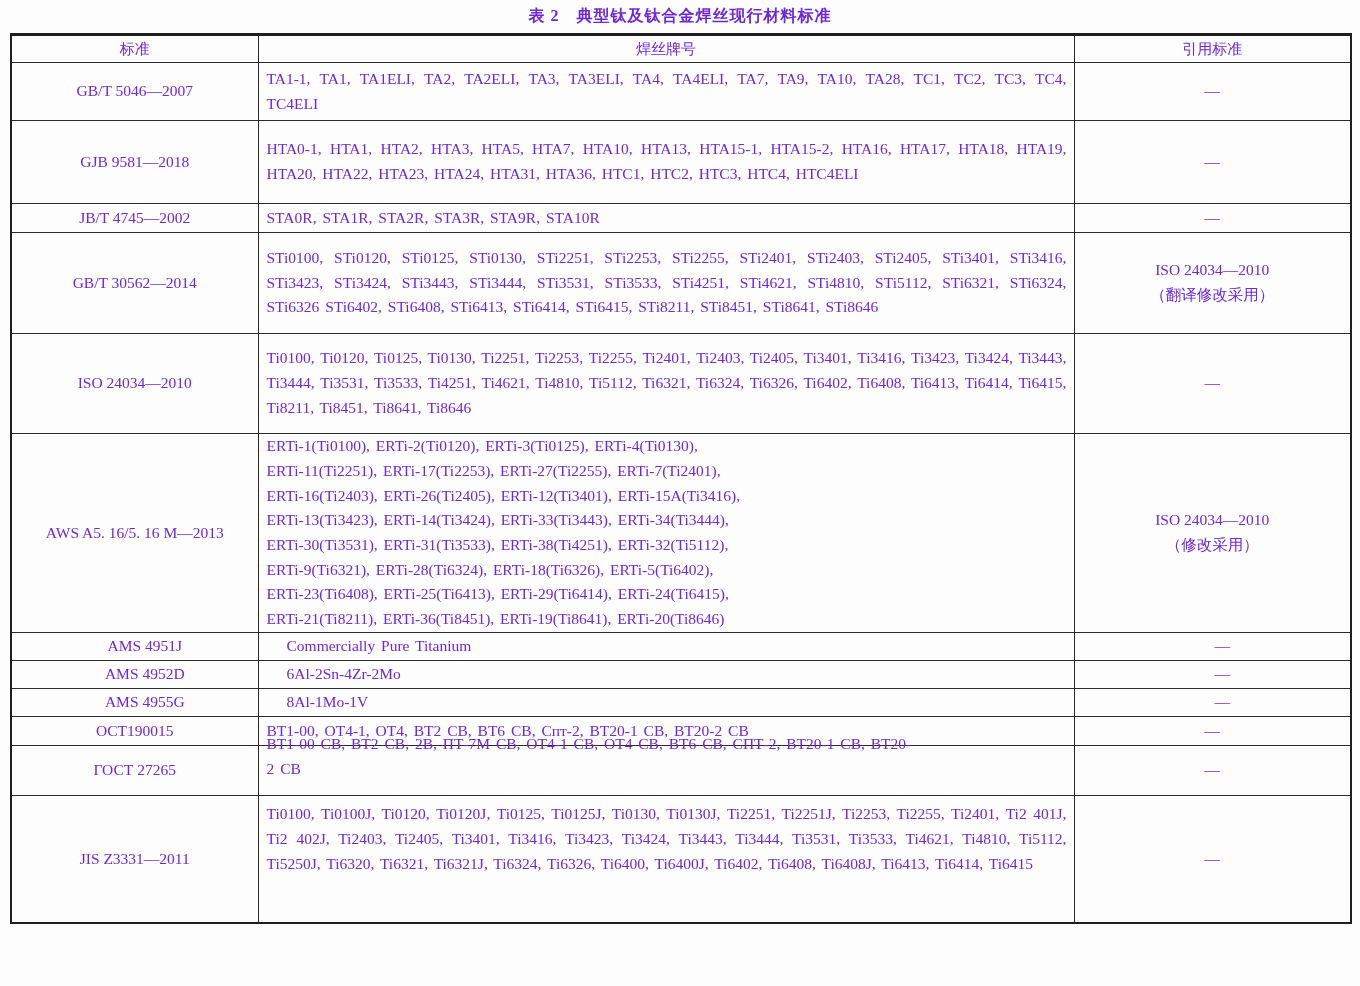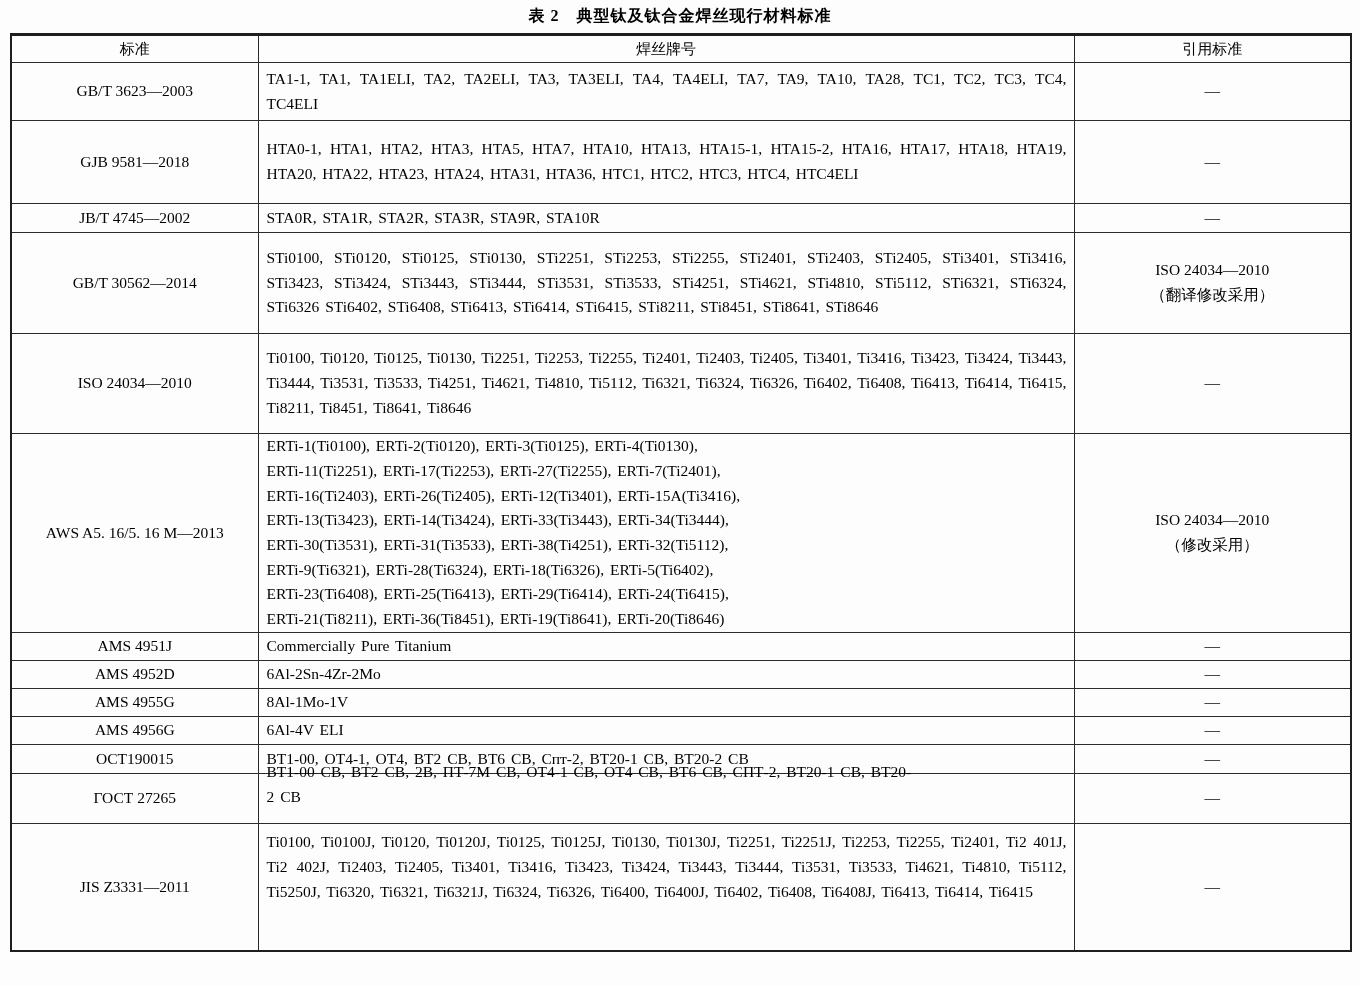--- a/index.html
+++ b/index.html
@@ -1,20 +1,20 @@
 <!DOCTYPE html>
 <html><head>
 <meta charset="utf-8">
 <style>
   html,body{margin:0;padding:0;background:#ffffff;}
   .page{
     position:relative;
     width:1360px;height:986px;
     background:#fdfdfd;
-    color:#000000;
+    color:#6d28d9;
     font-family:"Liberation Serif","DejaVu Serif",serif;
     overflow:hidden;
   }
   .title{
     position:absolute;top:6px;left:0;width:100%;
     text-align:center;
     font-size:16px;font-weight:bold;
     letter-spacing:1px;
   }
   table.t{
@@ -56,21 +56,21 @@
     white-space:nowrap;
     word-spacing:2px;
   }
   
   tr.h57 td{height:57px;}
   tr.h82 td{height:82px;}
   tr.h28 td{height:28px;}
   tr.h100 td{height:100px;}
   tr.h99 td{height:99px;}
   tr.h198 td{height:198px;}
-  tr.h27 td{height:27px;}
+  tr.h27 td{height:27px;padding-left:20px;}
   tr.h38 td{height:38px;}
   tr.h126 td{height:126px;}
   tr.h126 td.grades{vertical-align:top;}
   tr.h126 td.grades .wrap{padding-top:6px;}
   
   .overlap{position:relative;top:-14px;}
   .overlap .line{white-space:normal;padding-right:6px;}
   .ref .note{line-height:24.7px;}
 </style>
 </head>
@@ -89,21 +89,21 @@
     <thead>
       <tr>
         <th>标准</th>
         <th>焊丝牌号</th>
         <th>引用标准</th>
       </tr>
     </thead>
     <tbody>
 
       <tr class="h57">
-        <td class="std">GB/T 3623—2003</td>
+        <td class="std">GB/T 5046—2007</td>
         <td class="grades">
           <div class="wrap">TA1-1, TA1, TA1ELI, TA2, TA2ELI, TA3, TA3ELI, TA4, TA4ELI, TA7, TA9, TA10, TA28, TC1, TC2, TC3, TC4, TC4ELI</div>
         </td>
         <td class="ref">—</td>
       </tr>
 
       <tr class="h82">
         <td class="std">GJB 9581—2018</td>
         <td class="grades">
           <div class="wrap">HTA0-1, HTA1, HTA2, HTA3, HTA5, HTA7, HTA10, HTA13, HTA15-1, HTA15-2, HTA16, HTA17, HTA18, HTA19, HTA20, HTA22, HTA23, HTA24, HTA31, HTA36, HTC1, HTC2, HTC3, HTC4, HTC4ELI</div>
@@ -175,27 +175,20 @@
 
 
       <tr class="h27">
         <td class="std">AMS 4955G</td>
         <td class="grades">
           <div class="wrap">8Al-1Mo-1V</div>
         </td>
         <td class="ref">—</td>
       </tr>
 
-      <tr class="h27">
-        <td class="std">AMS 4956G</td>
-        <td class="grades">
-          <div class="wrap">6Al-4V ELI</div>
-        </td>
-        <td class="ref">—</td>
-      </tr>
 
       <tr class="h28">
         <td class="std">OCT190015</td>
         <td class="grades">
           <div class="wrap">BT1-00, OT4-1, OT4, BT2 CB, BT6 CB, Cпт-2, BT20-1 CB, BT20-2 CB</div>
         </td>
         <td class="ref">—</td>
       </tr>
 
       <tr class="h38">

